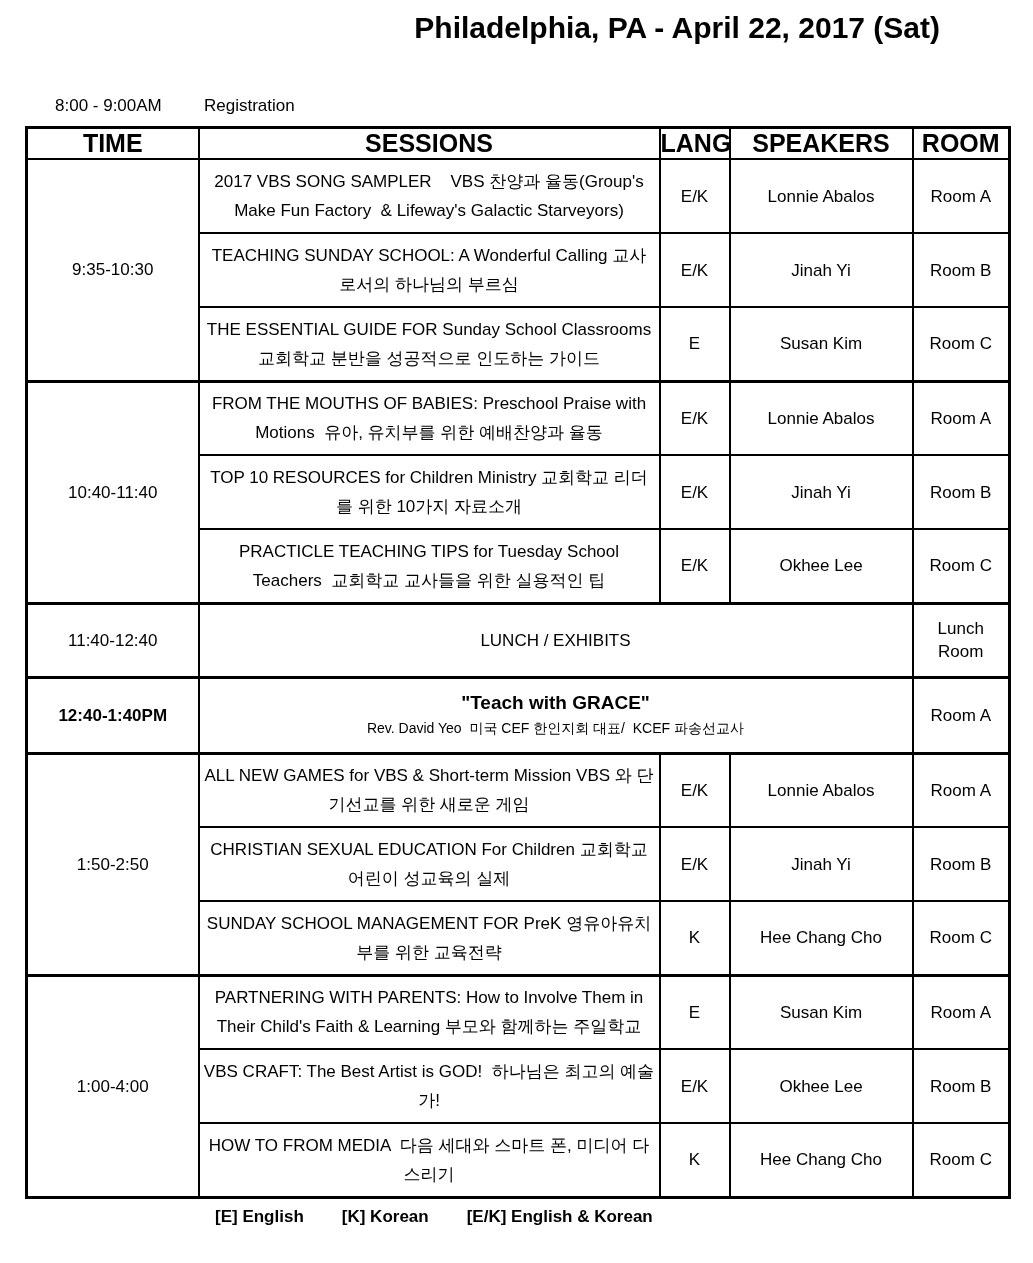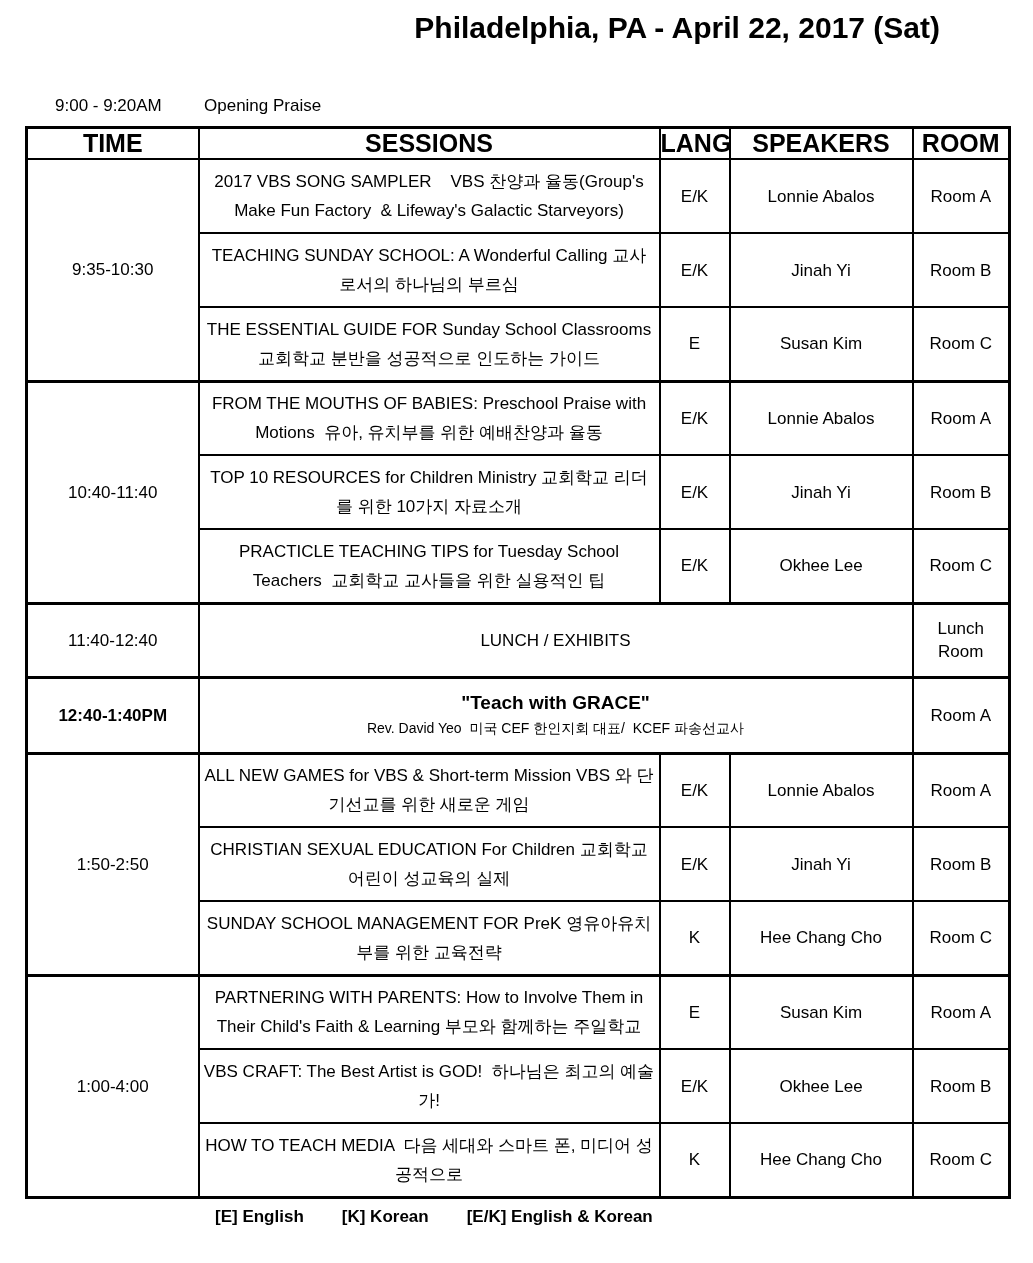--- a/index.html
+++ b/index.html
@@ -63,21 +63,21 @@
   }
   .legend span { margin-right: 38px; }
 </style>
 </head>
 <body>
 
 <div class="page-title">Philadelphia, PA - April 22, 2017 (Sat)</div>
 
 <div class="pre-schedule">
   <div class="pre-row">
-    <span class="pre-time">9:00 - 9:20AM</span><span>Opening Praise</span>
+    <span class="pre-time">8:00 - 9:00AM</span><span>Registration</span>
   </div>
 </div>
 
 <table class="schedule">
   <colgroup>
     <col style="width:172px">
       <col style="width:461px">
       <col style="width:70px">
       <col style="width:183px">
       <col style="width:97px">
@@ -173,21 +173,21 @@
     <td class="speaker">Susan Kim</td>
     <td class="room">Room A</td>
   </tr>
   <tr class="session-row">
     <td class="session">VBS CRAFT: The Best Artist is GOD!  하나님은 최고의 예술가!</td>
     <td class="lang">E/K</td>
     <td class="speaker">Okhee Lee</td>
     <td class="room">Room B</td>
   </tr>
   <tr class="session-row">
-    <td class="session">HOW TO TEACH MEDIA  다음 세대와 스마트 폰, 미디어 성공적으로</td>
+    <td class="session">HOW TO FROM MEDIA  다음 세대와 스마트 폰, 미디어 다스리기</td>
     <td class="lang">K</td>
     <td class="speaker">Hee Chang Cho</td>
     <td class="room">Room C</td>
   </tr>
 </tbody>
   </table>
 
 <div class="legend">
   <span>[E] English</span><span>[K] Korean</span><span>[E/K] English &amp; Korean</span>
 </div>

